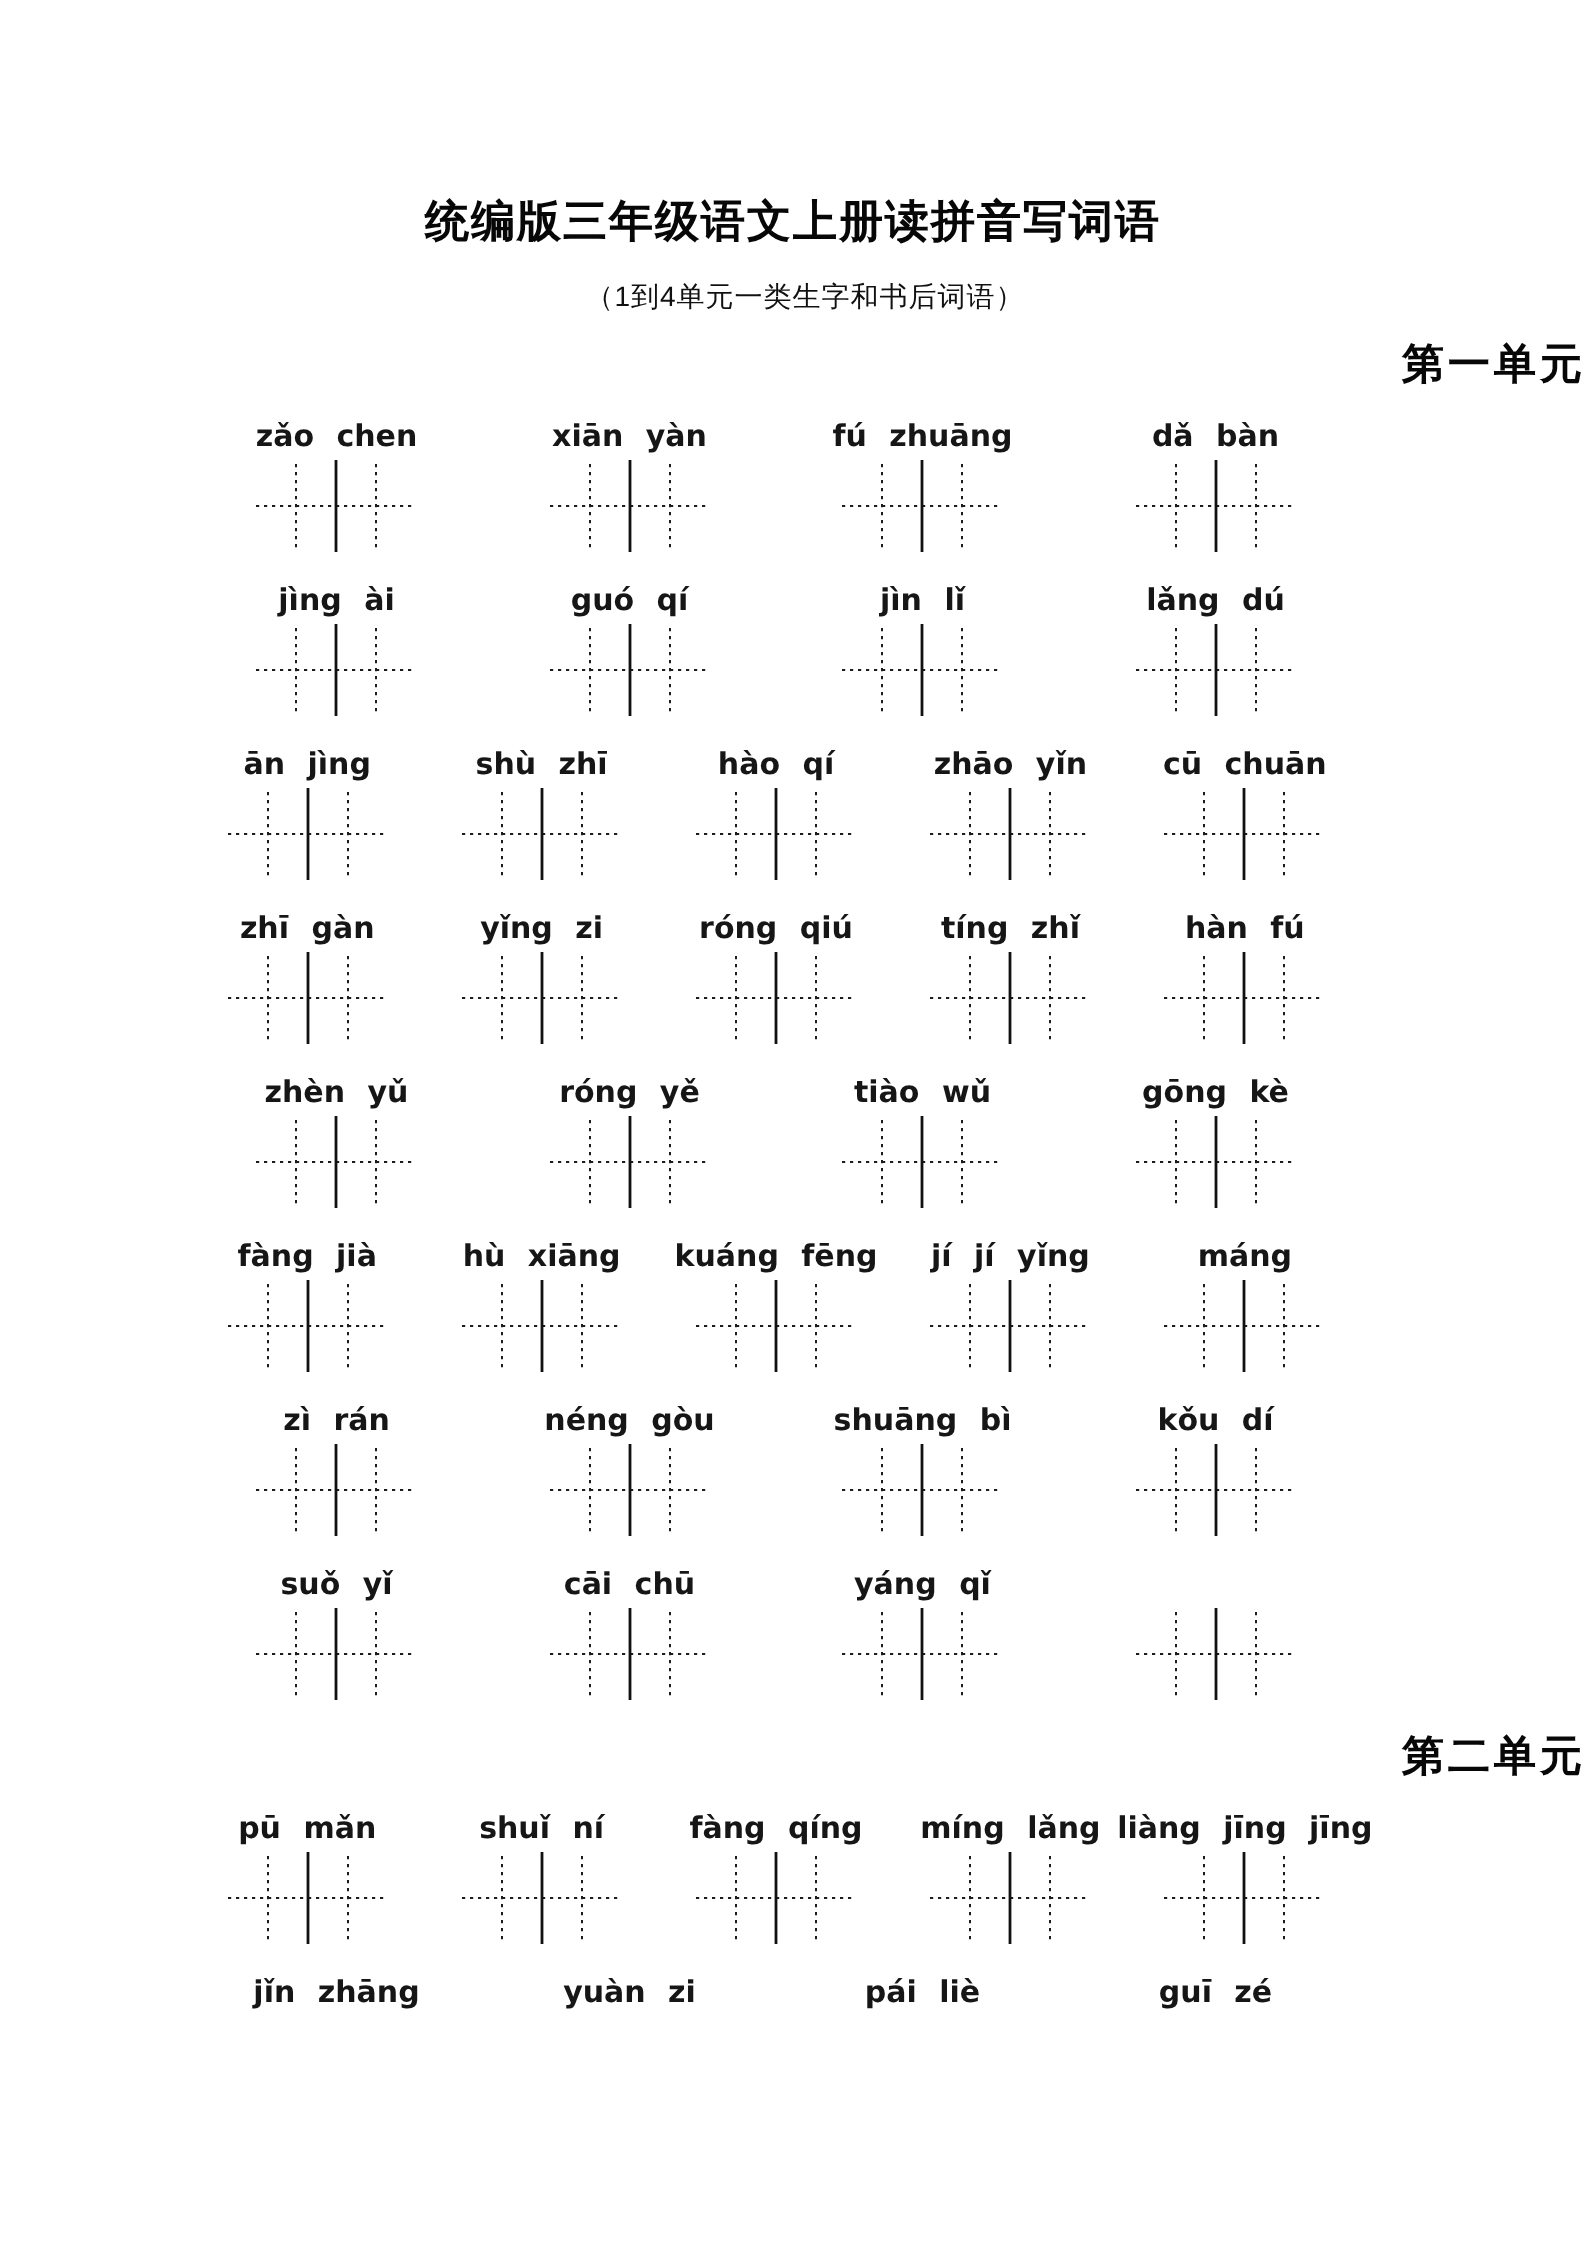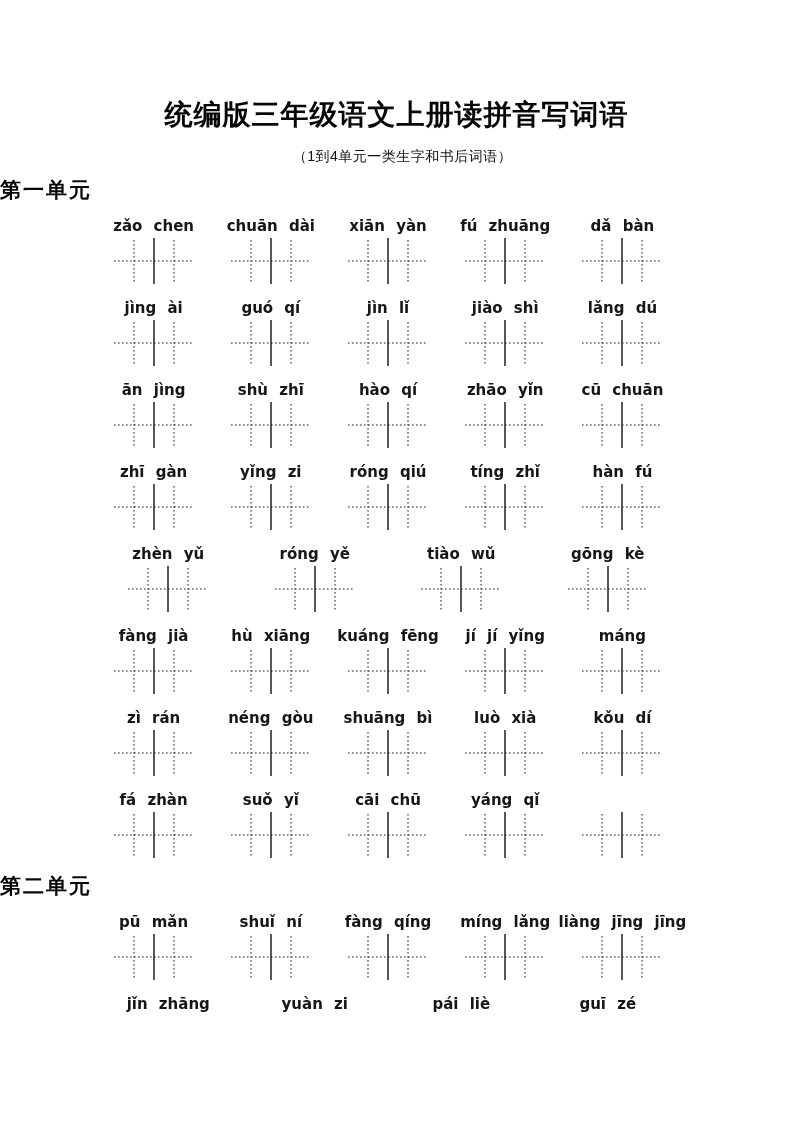--- a/index.html
+++ b/index.html
@@ -3,30 +3,30 @@
 <meta charset="utf-8">
 <style>
   html,body{margin:0;padding:0;}
   body{
     width:793px;height:1122px;background:#ffffff;color:#000;
     font-family:"Liberation Sans","DejaVu Sans",sans-serif;
     overflow:hidden;
   }
   .page{padding-top:96px;}
   .title{
-    font-size:28px;font-weight:bold;text-align:center;margin:0;
+    font-size:22px;font-weight:bold;text-align:center;margin:0;
     letter-spacing:1px;color:#070707;
   }
   .subtitle{
     font-size:14px;text-align:center;margin:14px 0 0;color:#111;
     letter-spacing:0.5px;
     padding-left:12px;
   }
   .unit-heading{
-    font-size:21px;font-weight:bold;text-align:left;margin:10px 0 0;
+    font-size:21px;font-weight:bold;text-align:right;margin:10px 0 0;
     letter-spacing:2px;color:#070707;
   }
   .rows{width:586px;margin:12px 0 0 95px;}
   .row{display:flex;margin-bottom:14px;}
   .cell{
     flex:1 1 0;display:flex;flex-direction:column;align-items:center;
     min-width:0;
   }
   .pinyin{
     font-family:"DejaVu Sans","Liberation Sans",sans-serif;
@@ -52,29 +52,20 @@
   <div class="cell">
     <div class="pinyin">zǎo chen</div>
     <svg class="grid" width="80" height="46" viewBox="0 0 80 46" aria-hidden="true">
       <line class="dash" x1="0" y1="23" x2="80" y2="23"></line>
       <line class="dash" x1="20" y1="2" x2="20" y2="44"></line>
       <line class="dash" x1="60" y1="2" x2="60" y2="44"></line>
       <line class="solid" x1="40" y1="0" x2="40" y2="46"></line>
     </svg>
   </div>
 
-  <div class="cell">
-    <div class="pinyin">chuān dài</div>
-    <svg class="grid" width="80" height="46" viewBox="0 0 80 46" aria-hidden="true">
-      <line class="dash" x1="0" y1="23" x2="80" y2="23"></line>
-      <line class="dash" x1="20" y1="2" x2="20" y2="44"></line>
-      <line class="dash" x1="60" y1="2" x2="60" y2="44"></line>
-      <line class="solid" x1="40" y1="0" x2="40" y2="46"></line>
-    </svg>
-  </div>
 
   <div class="cell">
     <div class="pinyin">xiān yàn</div>
     <svg class="grid" width="80" height="46" viewBox="0 0 80 46" aria-hidden="true">
       <line class="dash" x1="0" y1="23" x2="80" y2="23"></line>
       <line class="dash" x1="20" y1="2" x2="20" y2="44"></line>
       <line class="dash" x1="60" y1="2" x2="60" y2="44"></line>
       <line class="solid" x1="40" y1="0" x2="40" y2="46"></line>
     </svg>
   </div>
@@ -124,29 +115,20 @@
   <div class="cell">
     <div class="pinyin">jìn lǐ</div>
     <svg class="grid" width="80" height="46" viewBox="0 0 80 46" aria-hidden="true">
       <line class="dash" x1="0" y1="23" x2="80" y2="23"></line>
       <line class="dash" x1="20" y1="2" x2="20" y2="44"></line>
       <line class="dash" x1="60" y1="2" x2="60" y2="44"></line>
       <line class="solid" x1="40" y1="0" x2="40" y2="46"></line>
     </svg>
   </div>
 
-  <div class="cell">
-    <div class="pinyin">jiào shì</div>
-    <svg class="grid" width="80" height="46" viewBox="0 0 80 46" aria-hidden="true">
-      <line class="dash" x1="0" y1="23" x2="80" y2="23"></line>
-      <line class="dash" x1="20" y1="2" x2="20" y2="44"></line>
-      <line class="dash" x1="60" y1="2" x2="60" y2="44"></line>
-      <line class="solid" x1="40" y1="0" x2="40" y2="46"></line>
-    </svg>
-  </div>
 
   <div class="cell">
     <div class="pinyin">lǎng dú</div>
     <svg class="grid" width="80" height="46" viewBox="0 0 80 46" aria-hidden="true">
       <line class="dash" x1="0" y1="23" x2="80" y2="23"></line>
       <line class="dash" x1="20" y1="2" x2="20" y2="44"></line>
       <line class="dash" x1="60" y1="2" x2="60" y2="44"></line>
       <line class="solid" x1="40" y1="0" x2="40" y2="46"></line>
     </svg>
   </div>
@@ -375,51 +357,33 @@
   <div class="cell">
     <div class="pinyin">shuāng bì</div>
     <svg class="grid" width="80" height="46" viewBox="0 0 80 46" aria-hidden="true">
       <line class="dash" x1="0" y1="23" x2="80" y2="23"></line>
       <line class="dash" x1="20" y1="2" x2="20" y2="44"></line>
       <line class="dash" x1="60" y1="2" x2="60" y2="44"></line>
       <line class="solid" x1="40" y1="0" x2="40" y2="46"></line>
     </svg>
   </div>
 
-  <div class="cell">
-    <div class="pinyin">luò xià</div>
-    <svg class="grid" width="80" height="46" viewBox="0 0 80 46" aria-hidden="true">
-      <line class="dash" x1="0" y1="23" x2="80" y2="23"></line>
-      <line class="dash" x1="20" y1="2" x2="20" y2="44"></line>
-      <line class="dash" x1="60" y1="2" x2="60" y2="44"></line>
-      <line class="solid" x1="40" y1="0" x2="40" y2="46"></line>
-    </svg>
-  </div>
 
   <div class="cell">
     <div class="pinyin">kǒu dí</div>
     <svg class="grid" width="80" height="46" viewBox="0 0 80 46" aria-hidden="true">
       <line class="dash" x1="0" y1="23" x2="80" y2="23"></line>
       <line class="dash" x1="20" y1="2" x2="20" y2="44"></line>
       <line class="dash" x1="60" y1="2" x2="60" y2="44"></line>
       <line class="solid" x1="40" y1="0" x2="40" y2="46"></line>
     </svg>
   </div>
 </div>
 
   <div class="row">
-  <div class="cell">
-    <div class="pinyin">fá zhàn</div>
-    <svg class="grid" width="80" height="46" viewBox="0 0 80 46" aria-hidden="true">
-      <line class="dash" x1="0" y1="23" x2="80" y2="23"></line>
-      <line class="dash" x1="20" y1="2" x2="20" y2="44"></line>
-      <line class="dash" x1="60" y1="2" x2="60" y2="44"></line>
-      <line class="solid" x1="40" y1="0" x2="40" y2="46"></line>
-    </svg>
-  </div>
 
   <div class="cell">
     <div class="pinyin">suǒ yǐ</div>
     <svg class="grid" width="80" height="46" viewBox="0 0 80 46" aria-hidden="true">
       <line class="dash" x1="0" y1="23" x2="80" y2="23"></line>
       <line class="dash" x1="20" y1="2" x2="20" y2="44"></line>
       <line class="dash" x1="60" y1="2" x2="60" y2="44"></line>
       <line class="solid" x1="40" y1="0" x2="40" y2="46"></line>
     </svg>
   </div>

